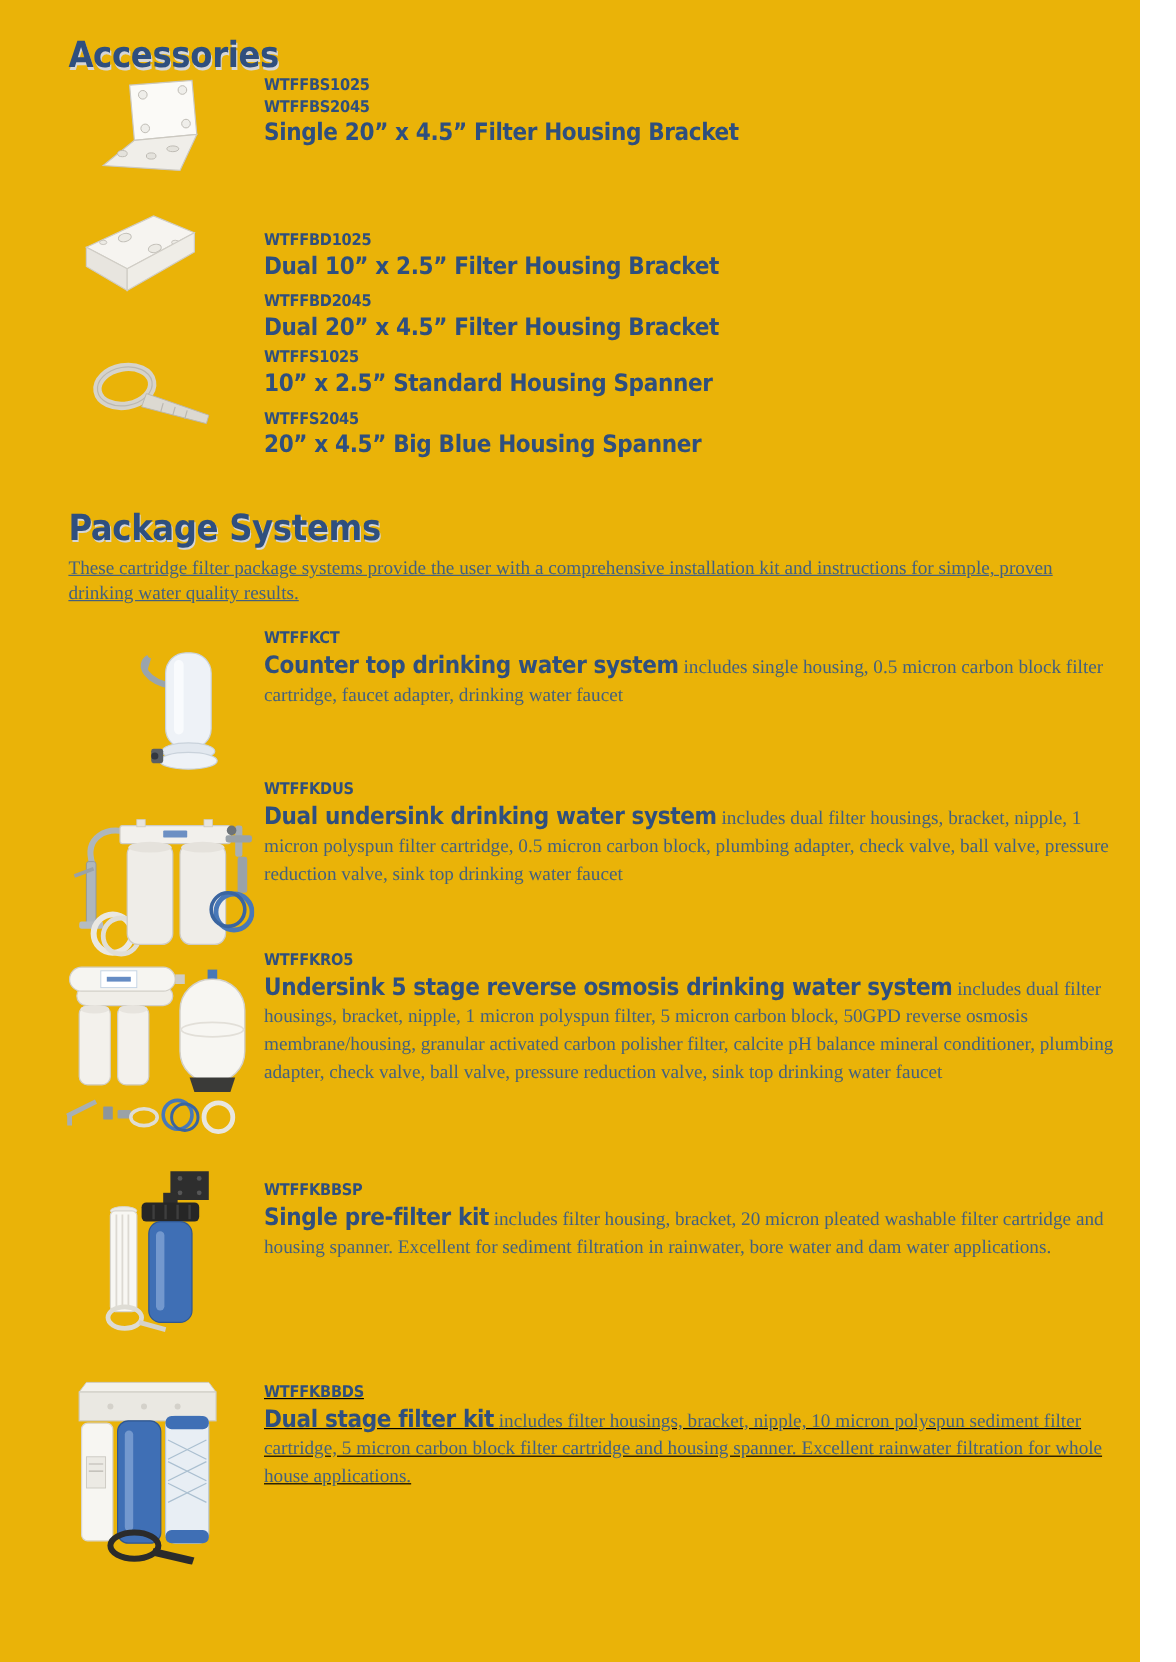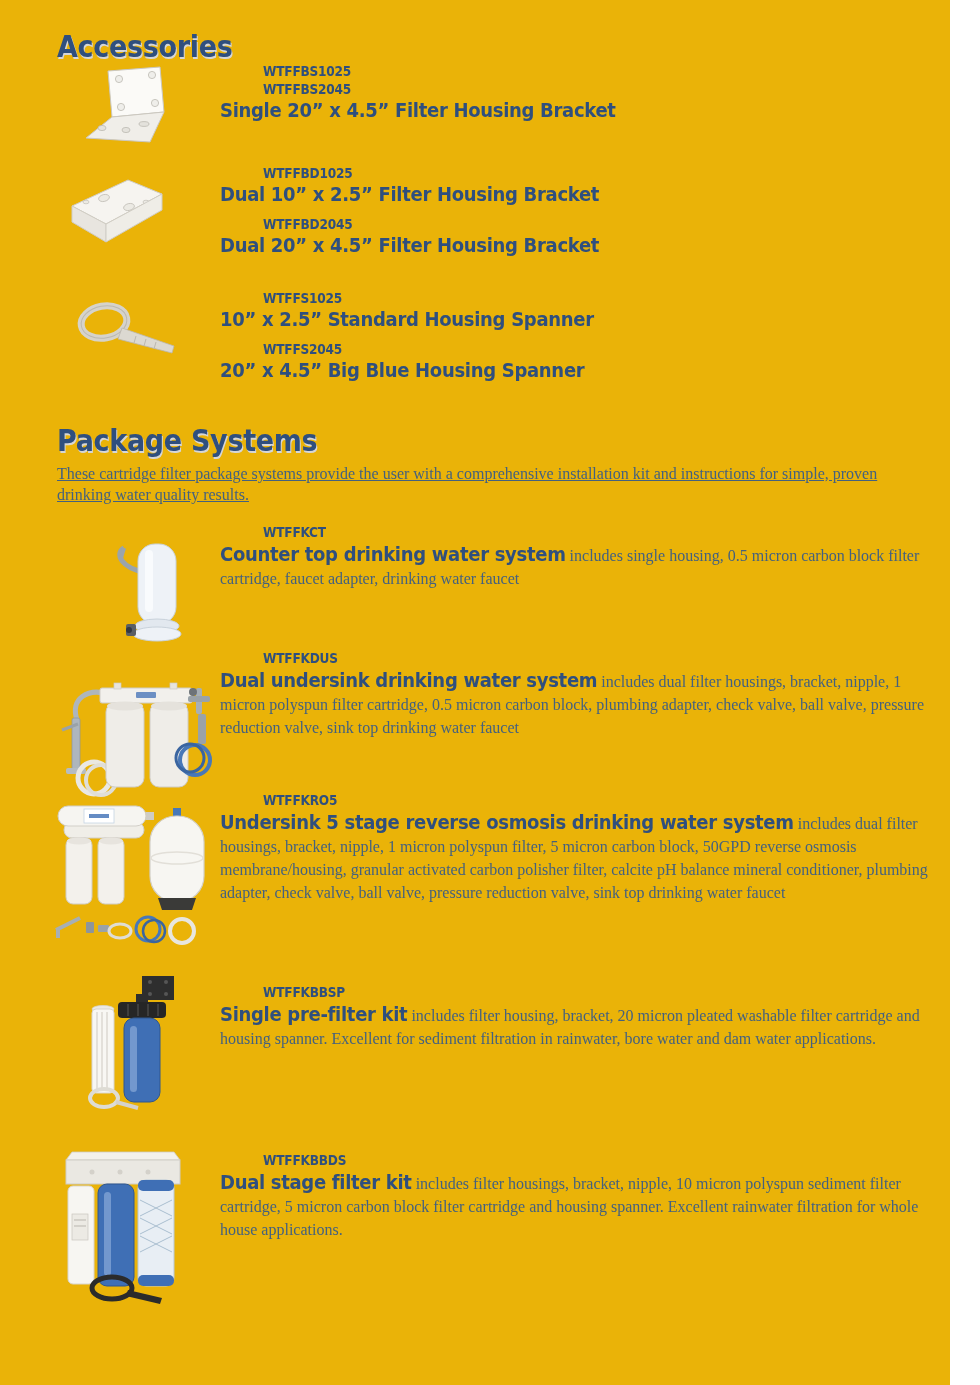--- a/index.html
+++ b/index.html
@@ -14,21 +14,20 @@
     font-weight:700; font-size:30px; line-height:34px; letter-spacing:-0.3px;
     color:#2F4F7E; text-shadow:1px 2px 0 #d6d6d6;
   }
   .img-box { position:absolute; }
   .img-box svg { display:block; width:100%; height:100%; }
   .acc-text, .pkg-text { position:absolute; left:220px; width:716px; }
   .code {
     font-family:"DejaVu Sans", sans-serif; font-stretch:condensed;
     font-weight:700; font-size:13.5px; line-height:18px; letter-spacing:-0.2px;
     color:#2F4F7E;
-    margin-left:43px;
   }
   .acc-title {
     font-family:"DejaVu Sans", sans-serif; font-stretch:condensed;
     font-weight:700; font-size:20px; line-height:25px; letter-spacing:-0.3px;
     color:#2F4F7E; margin-bottom:8px;
   }
   .intro {
     position:absolute; left:57px; top:463px; width:870px;
     font-family:"Liberation Serif", serif; font-size:16px; line-height:21px;
     color:#44617F;
@@ -73,21 +72,21 @@
     <svg viewBox="0 0 100 82">
       <polygon points="6,30 62,4 96,18 40,48" fill="#f6f4f0" stroke="#d0cdc6" stroke-width="1"></polygon>
       <ellipse cx="38" cy="22" rx="5.5" ry="3.4" fill="#eceae4" stroke="#c2bfb8" stroke-width="0.8" transform="rotate(-14 38 22)"></ellipse>
       <ellipse cx="63" cy="31" rx="5.5" ry="3.4" fill="#eceae4" stroke="#c2bfb8" stroke-width="0.8" transform="rotate(-14 63 31)"></ellipse>
       <ellipse cx="20" cy="26" rx="3" ry="1.8" fill="#eceae4" stroke="#c2bfb8" stroke-width="0.7"></ellipse>
       <ellipse cx="80" cy="26" rx="3" ry="1.8" fill="#eceae4" stroke="#c2bfb8" stroke-width="0.7"></ellipse>
       <polygon points="6,30 40,48 40,66 6,46" fill="#e8e5df" stroke="#d0cdc6" stroke-width="1"></polygon>
       <polygon points="40,48 96,18 96,34 40,66" fill="#efede7" stroke="#d0cdc6" stroke-width="1"></polygon>
     </svg>
   </div>
-  <div class="acc-text" style="top:164px;">
+  <div class="acc-text" style="top:191px;">
     <div class="code">WTFFBD1025</div>
     <div class="acc-title">Dual 10” x 2.5” Filter Housing Bracket</div>
     <div class="code">WTFFBD2045</div>
     <div class="acc-title">Dual 20” x 4.5” Filter Housing Bracket</div>
   </div>
 
   <div class="img-box" style="left:74px; top:296px; width:104px; height:62px;">
     <svg viewBox="0 0 104 62">
       <ellipse cx="30" cy="26" rx="23" ry="16" fill="none" stroke="#d6d3cb" stroke-width="7" transform="rotate(-10 30 26)"></ellipse>
       <ellipse cx="30" cy="26" rx="23" ry="16" fill="none" stroke="#bbb8b0" stroke-width="1" transform="rotate(-10 30 26)"></ellipse>
@@ -232,18 +231,18 @@
       <line x1="80" y1="56" x2="112" y2="72" stroke="#aabfd0" stroke-width="1"></line>
       <line x1="80" y1="74" x2="112" y2="90" stroke="#aabfd0" stroke-width="1"></line>
       <line x1="80" y1="92" x2="112" y2="108" stroke="#aabfd0" stroke-width="1"></line>
       <line x1="112" y1="56" x2="80" y2="72" stroke="#aabfd0" stroke-width="1"></line>
       <line x1="112" y1="74" x2="80" y2="90" stroke="#aabfd0" stroke-width="1"></line>
       <line x1="112" y1="92" x2="80" y2="108" stroke="#aabfd0" stroke-width="1"></line>
       <ellipse cx="52" cy="144" rx="20" ry="11" fill="none" stroke="#2b2b2b" stroke-width="5"></ellipse>
       <polygon points="68,146 102,154 100,160 66,152" fill="#2b2b2b"></polygon>
     </svg>
   </div>
-  <div class="pkg-text" style="top:1151px;">
+  <div class="pkg-text" style="top:1151px;text-decoration:underline;">
     <div class="code">WTFFKBBDS</div>
     <p class="pkg-body"><span class="pkg-title">Dual stage filter kit</span> <span>includes filter housings, bracket, nipple, 10 micron polyspun sediment filter cartridge, 5 micron carbon block filter cartridge and housing spanner. Excellent rainwater filtration for whole house applications.</span></p>
   </div>
 
 </div>
 
 </body></html>

